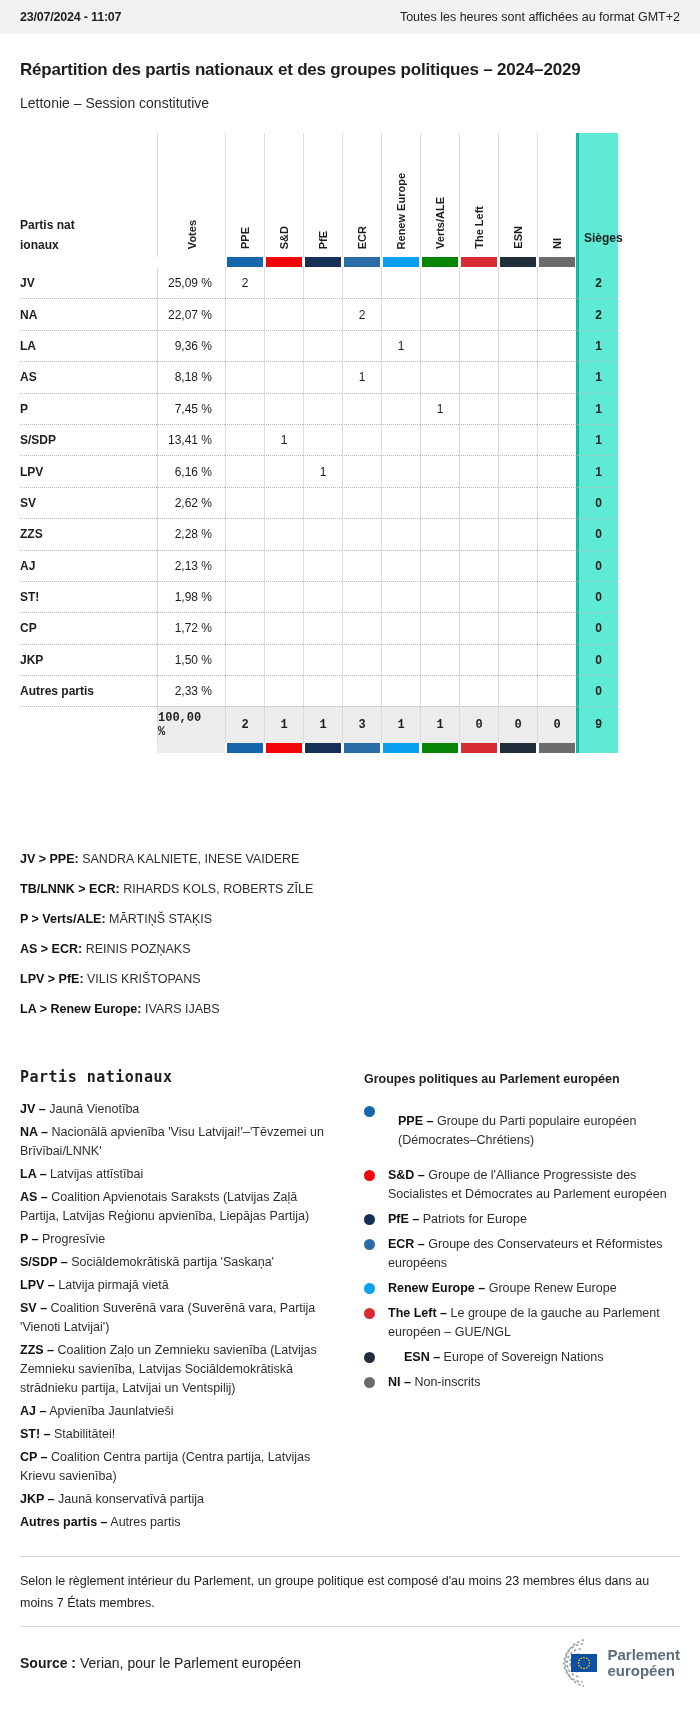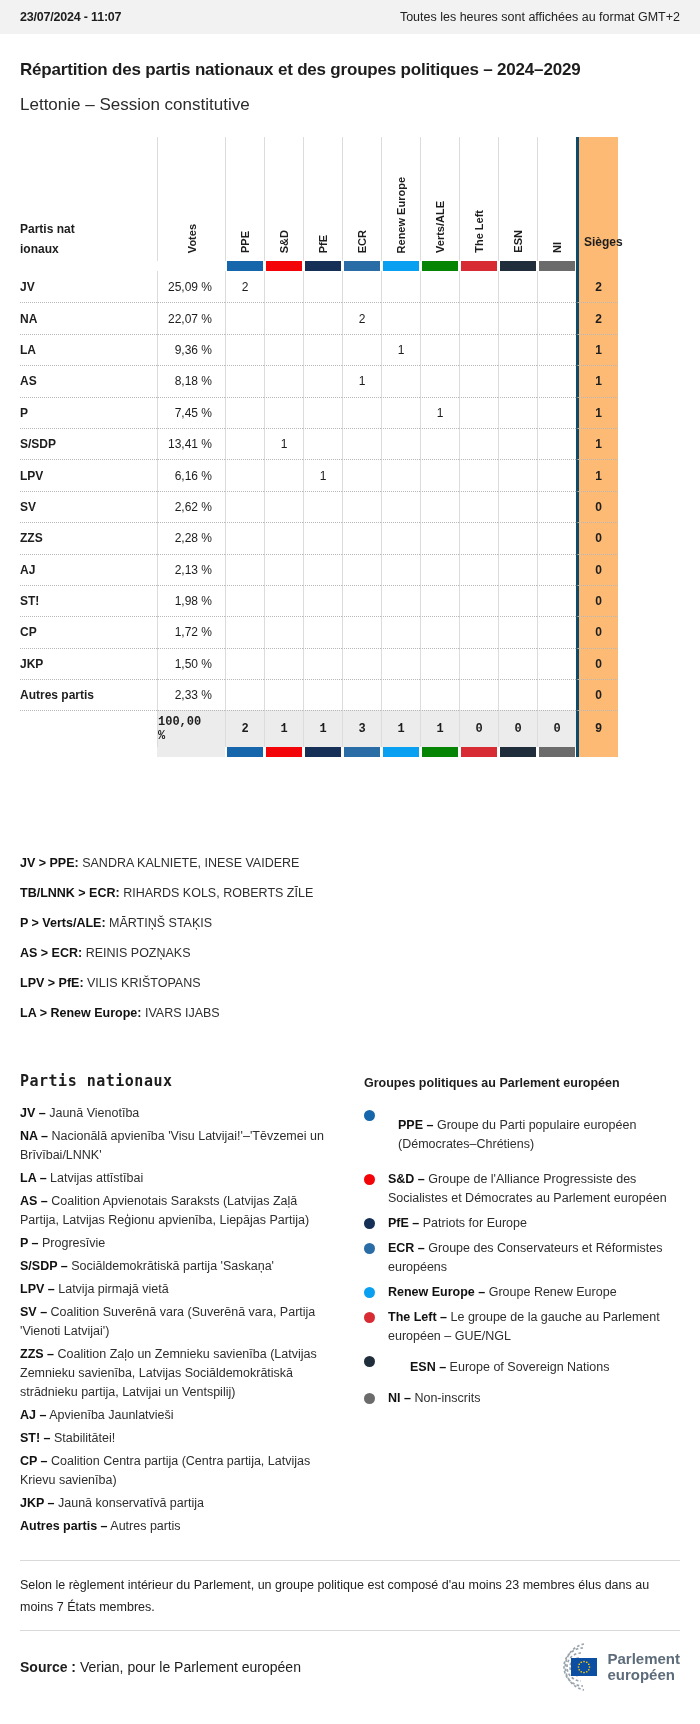--- a/index.html
+++ b/index.html
@@ -8,36 +8,36 @@
     font-family:"Liberation Sans", sans-serif;
     -webkit-font-smoothing:antialiased;
   }
   
   .topbar{height:34px;background:#f2f2f2;display:flex;justify-content:space-between;
     align-items:center;padding:0 20px;font-size:12.5px;}
   .topbar .dt{font-weight:bold;letter-spacing:-0.2px;}
   .topbar .tz{color:#222;}
   
   .title{margin:26px 20px 0;font-size:17px;font-weight:bold;letter-spacing:-0.2px;}
-  .subtitle{margin:15px 20px 12px;font-size:17px;font-weight:normal;color:#2b2b2b;}
+  .subtitle{margin:15px 20px 12px;font-size:14px;font-weight:normal;color:#2b2b2b;}
   
   .grid{display:grid;grid-template-columns:137px 68px repeat(9,39px) 42px;
     margin:22px 0 0 20px;font-size:12px;}
   .c{display:flex;align-items:center;box-sizing:border-box;}
   .vline{border-left:1px solid #dcdcdc;}
   .bt{border-top:1px dotted #b8b8b8;}
   .rh{height:124px;}
   .hdrrot{align-items:flex-end;justify-content:center;padding-bottom:8px;}
   .rot{writing-mode:vertical-rl;transform:rotate(180deg);font-weight:bold;
     font-size:11px;white-space:nowrap;}
   .hparty{align-items:flex-end;padding-bottom:2px;}
   .hparty span{display:block;width:58px;word-break:break-all;font-weight:bold;
     line-height:20px;font-size:12px;}
   .hsieges{align-items:flex-end;padding:0 0 12px 5px;font-weight:bold;font-size:12px;}
-  .siege-col{background:#fdba74;border-left:3px solid #0c4a6e;}
+  .siege-col{background:#5eead4;border-left:3px solid #14b8a6;}
   .rc{height:10px;}
   .rc .bar{height:10px;flex:1;margin:0 1.5px;}
   .rd{height:31.4px;}
   .rt{height:37px;font-family:Liberation Mono, monospace;}
   .party{font-weight:bold;}
   .votes{justify-content:flex-end;padding-right:13px;}
   .num{justify-content:center;}
   .sieges-val{justify-content:center;font-weight:bold;}
   .total-bg{background:#ececec;font-weight:bold;}
   
@@ -406,21 +406,21 @@
         <div class="gitem">
           <span class="dot" style="background: rgb(10, 160, 242);"></span>
           <p style="margin: 0px;"><b>Renew Europe –</b> Groupe Renew Europe</p>
         </div>
         <div class="gitem">
           <span class="dot" style="background: rgb(215, 44, 51);"></span>
           <p style="margin: 0px;"><b>The Left –</b> Le groupe de la gauche au Parlement européen – GUE/NGL</p>
         </div>
         <div class="gitem">
           <span class="dot" style="background: rgb(32, 46, 60);"></span>
-          <p style="margin: 6px; padding-left: 16px;"><b>ESN –</b> Europe of Sovereign Nations</p>
+          <p style="margin: 0px; padding-left: 16px;"><b>ESN –</b> Europe of Sovereign Nations</p>
         </div>
         <div class="gitem">
           <span class="dot" style="background: rgb(107, 107, 107);"></span>
           <p style="margin: 0px;"><b>NI –</b> Non-inscrits</p>
         </div>
       </div>
   </div>
 </div>
 
 <hr class="rule">

